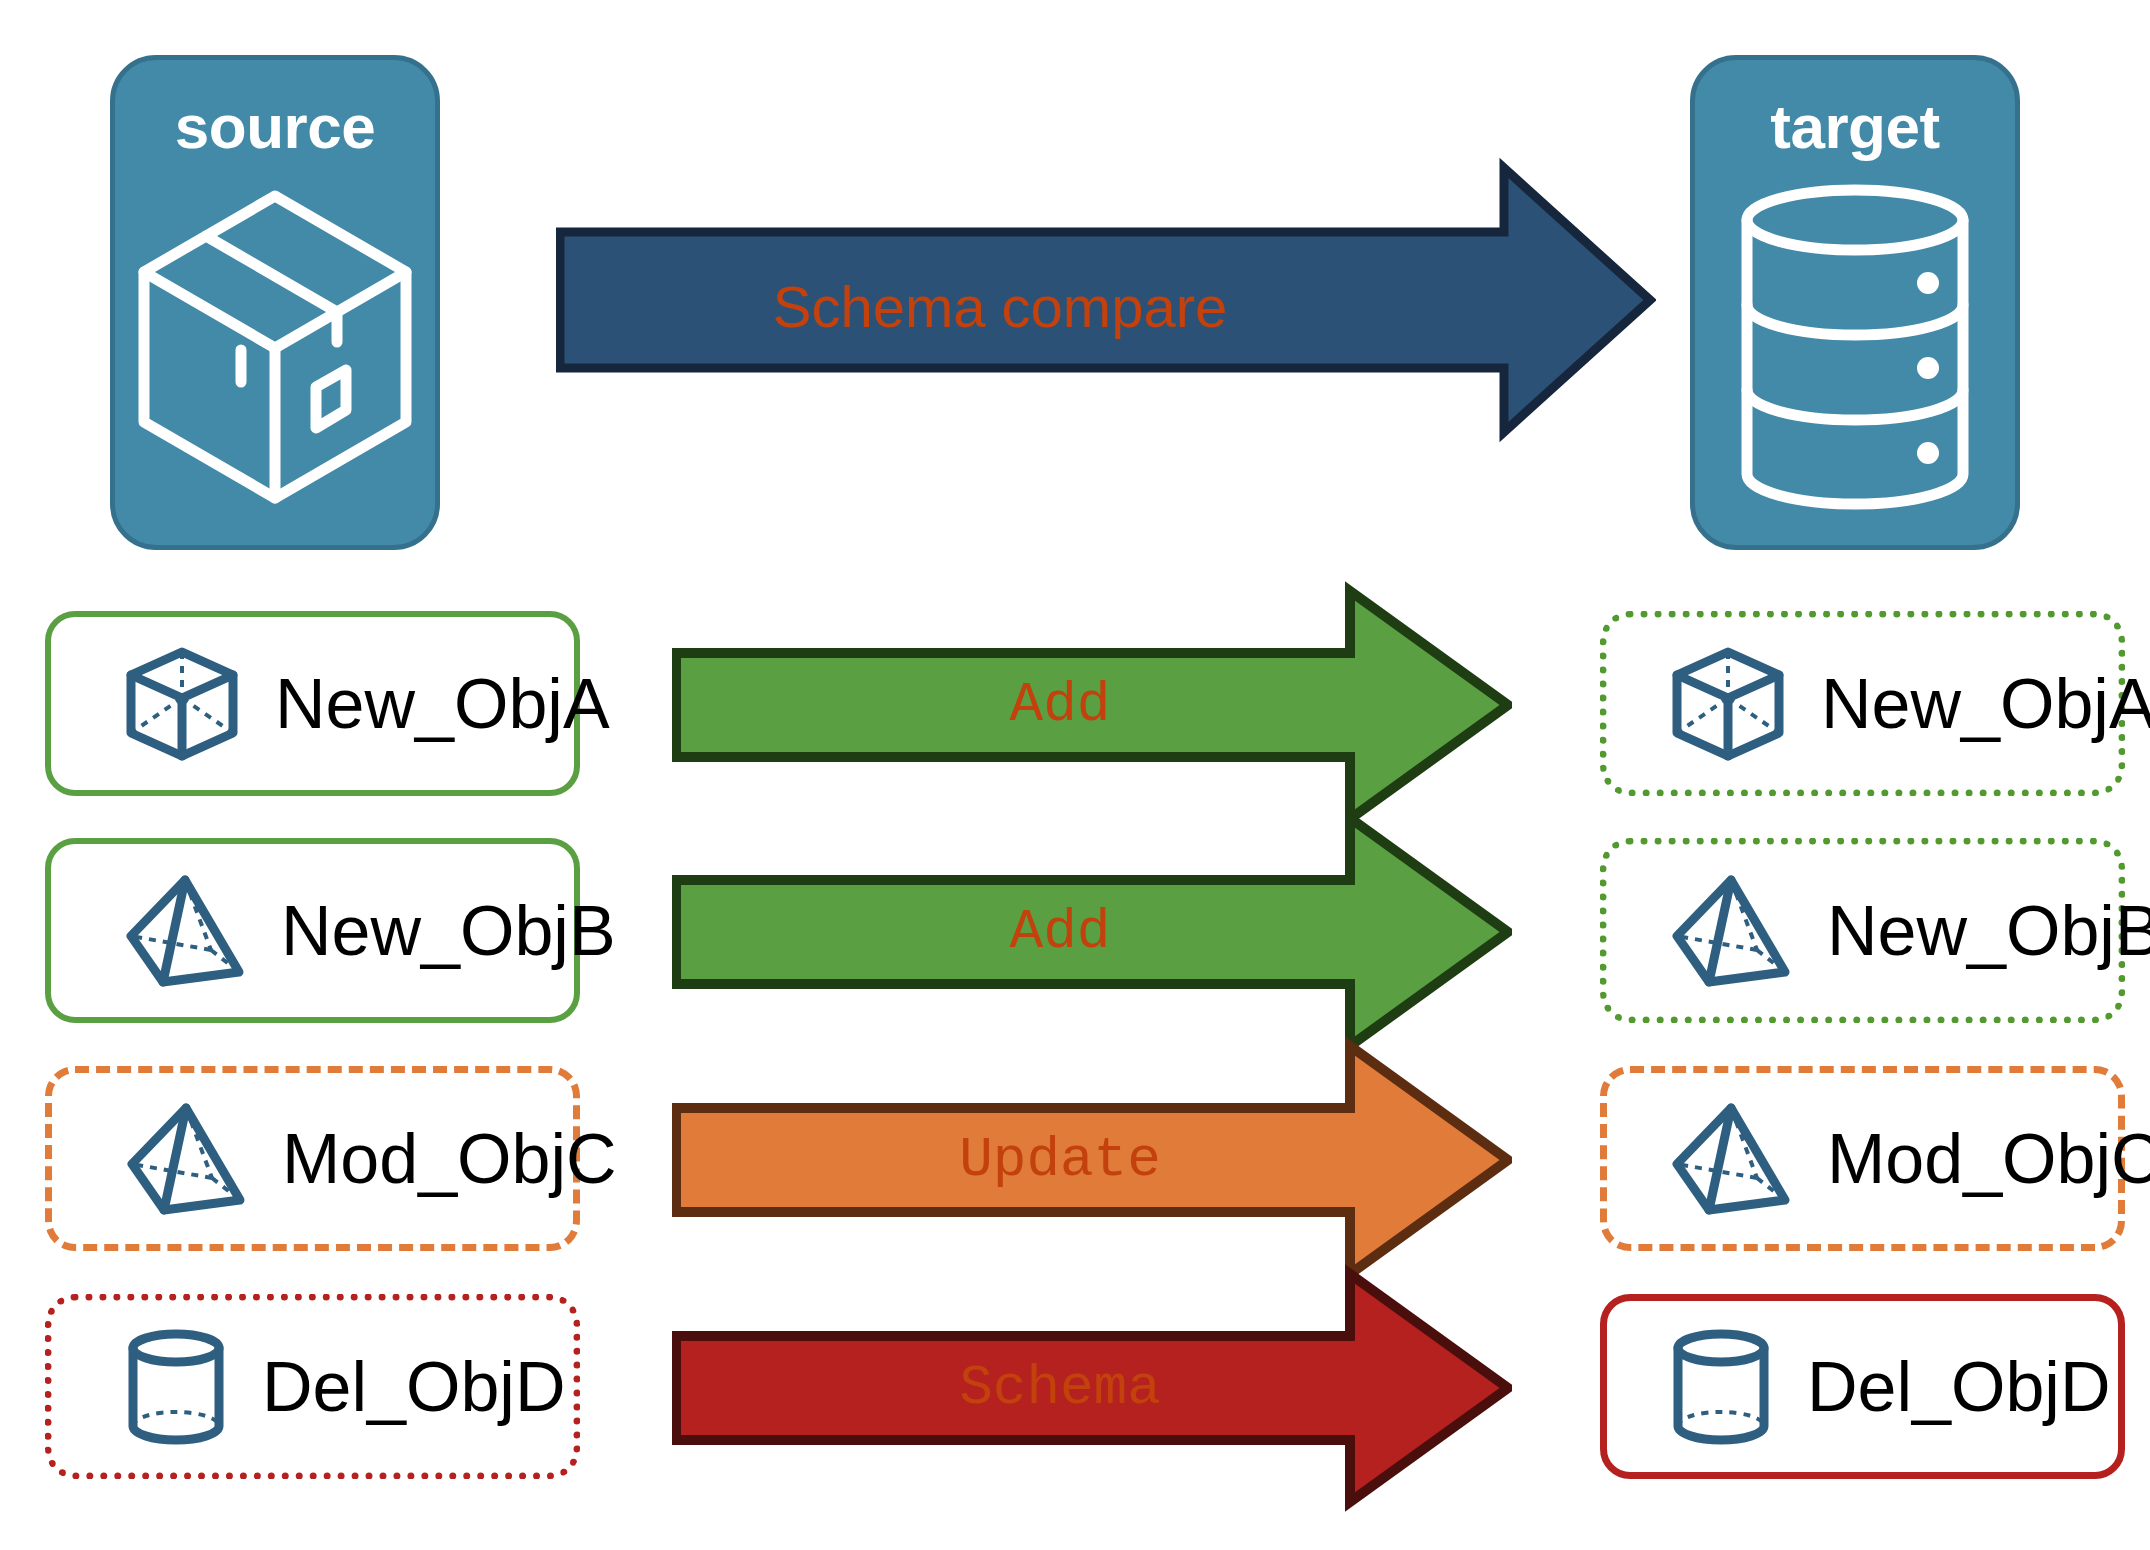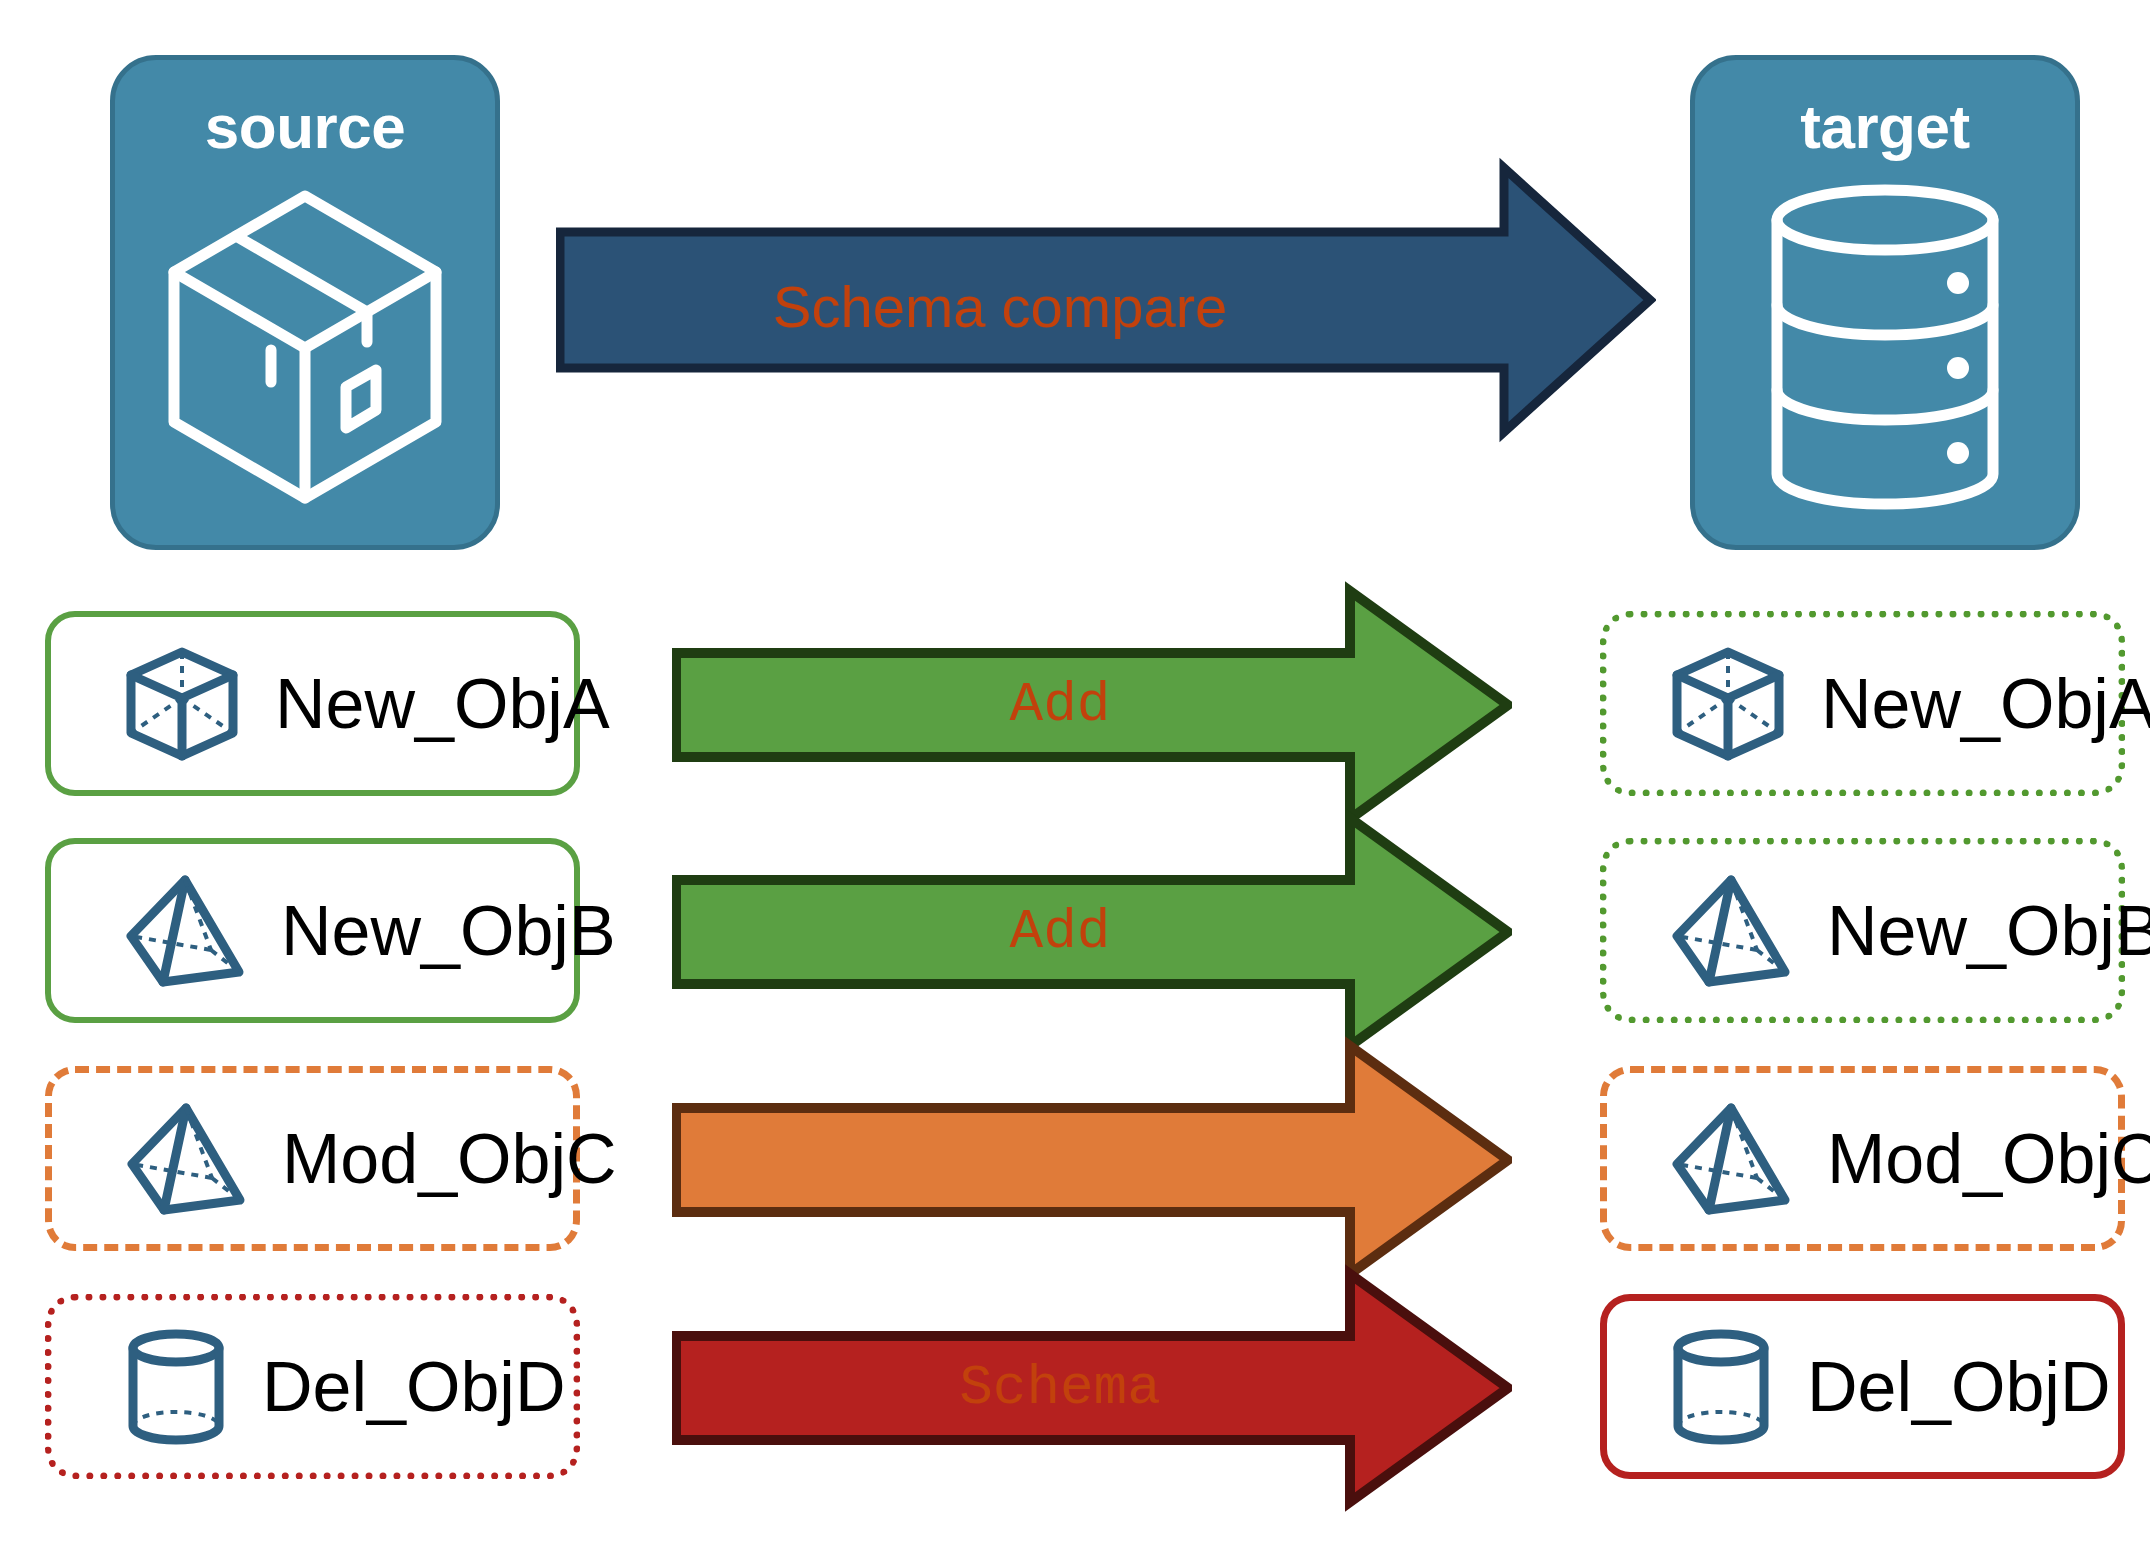--- a/index.html
+++ b/index.html
@@ -1,20 +1,20 @@
 <!DOCTYPE html>
 <html><head>
 <meta charset="utf-8">
 <style>
   html,body{margin:0;padding:0;background:#fff;}
   body{width:2150px;height:1550px;position:relative;overflow:hidden;
        font-family:"Liberation Sans",sans-serif;}
 
   
-  .endpoint{position:absolute;width:390px;height:495px;border-radius:46px;
+  .endpoint{position:absolute;width:330px;height:495px;border-radius:46px;
             background:#4389a8;border:5px solid #35718c;box-sizing:border-box;
             display:flex;flex-direction:column;align-items:center;}
   .endpoint .ep-label{color:#fff;font-size:62px;font-weight:bold;margin-top:36px;
                       letter-spacing:-0.5px;line-height:1;}
   .endpoint .ep-icon{margin-top:24px;}
   #src-card{left:110px;top:55px;}
   #tgt-card{left:1690px;top:55px;}
 
   
   #compare-wrap{position:absolute;left:556px;top:140px;width:1100px;height:320px;}
@@ -196,20 +196,21 @@
       </svg>
     </span>
     <span class="obj-label">Mod_ObjC</span>
   </div>
 
   <div class="row-arrow">
     <svg width="840" height="280" viewBox="0 0 840 280">
       <polygon points="4,88 678,88 678,26 836,140 678,254 678,192 4,192" fill="#e07b39" stroke="#5c2d10" stroke-width="10" stroke-linejoin="miter"></polygon>
     </svg>
   </div>
+  <div class="arrow-text row-arrow-text">Update</div>
 
   <div class="obj-card tgt b-dash-orange">
     <span class="obj-icon">
       <svg width="124" height="118" viewBox="0 0 124 118">
         <g fill="none" stroke="#2e5f80" stroke-width="9" stroke-linejoin="round" stroke-linecap="round">
           <path d="M62 8 L116 100 L40 110 L8 64 Z"></path>
             <path d="M62 8 L40 110"></path>
         </g>
         <g fill="none" stroke="#2e5f80" stroke-width="4" stroke-dasharray="7 7">
           <path d="M62 8 L88 78"></path>

